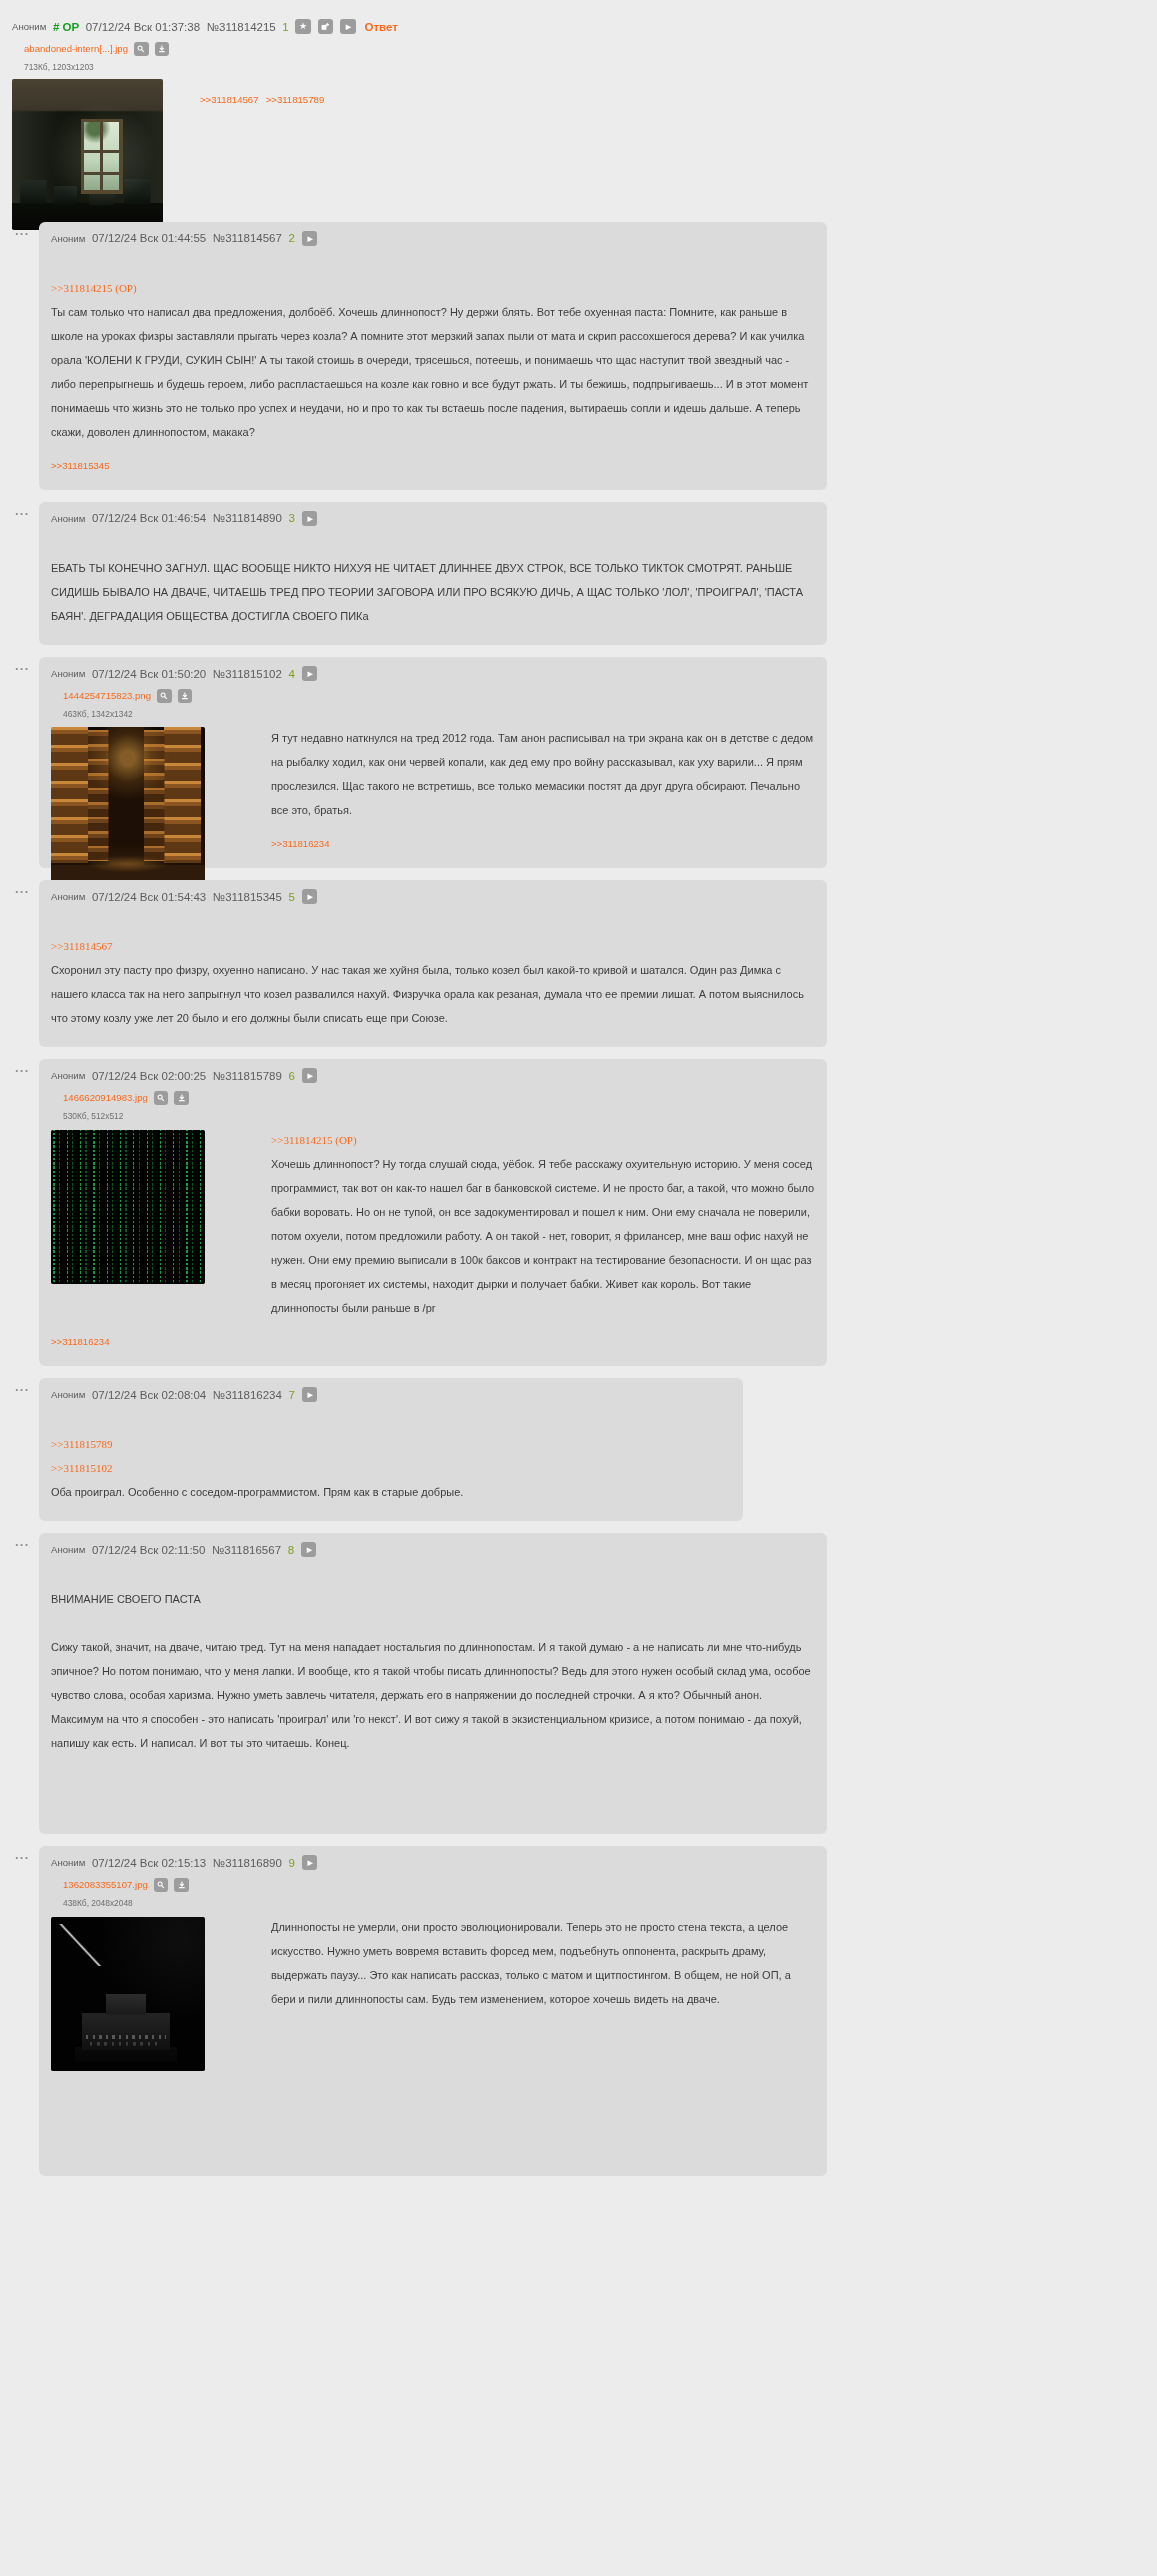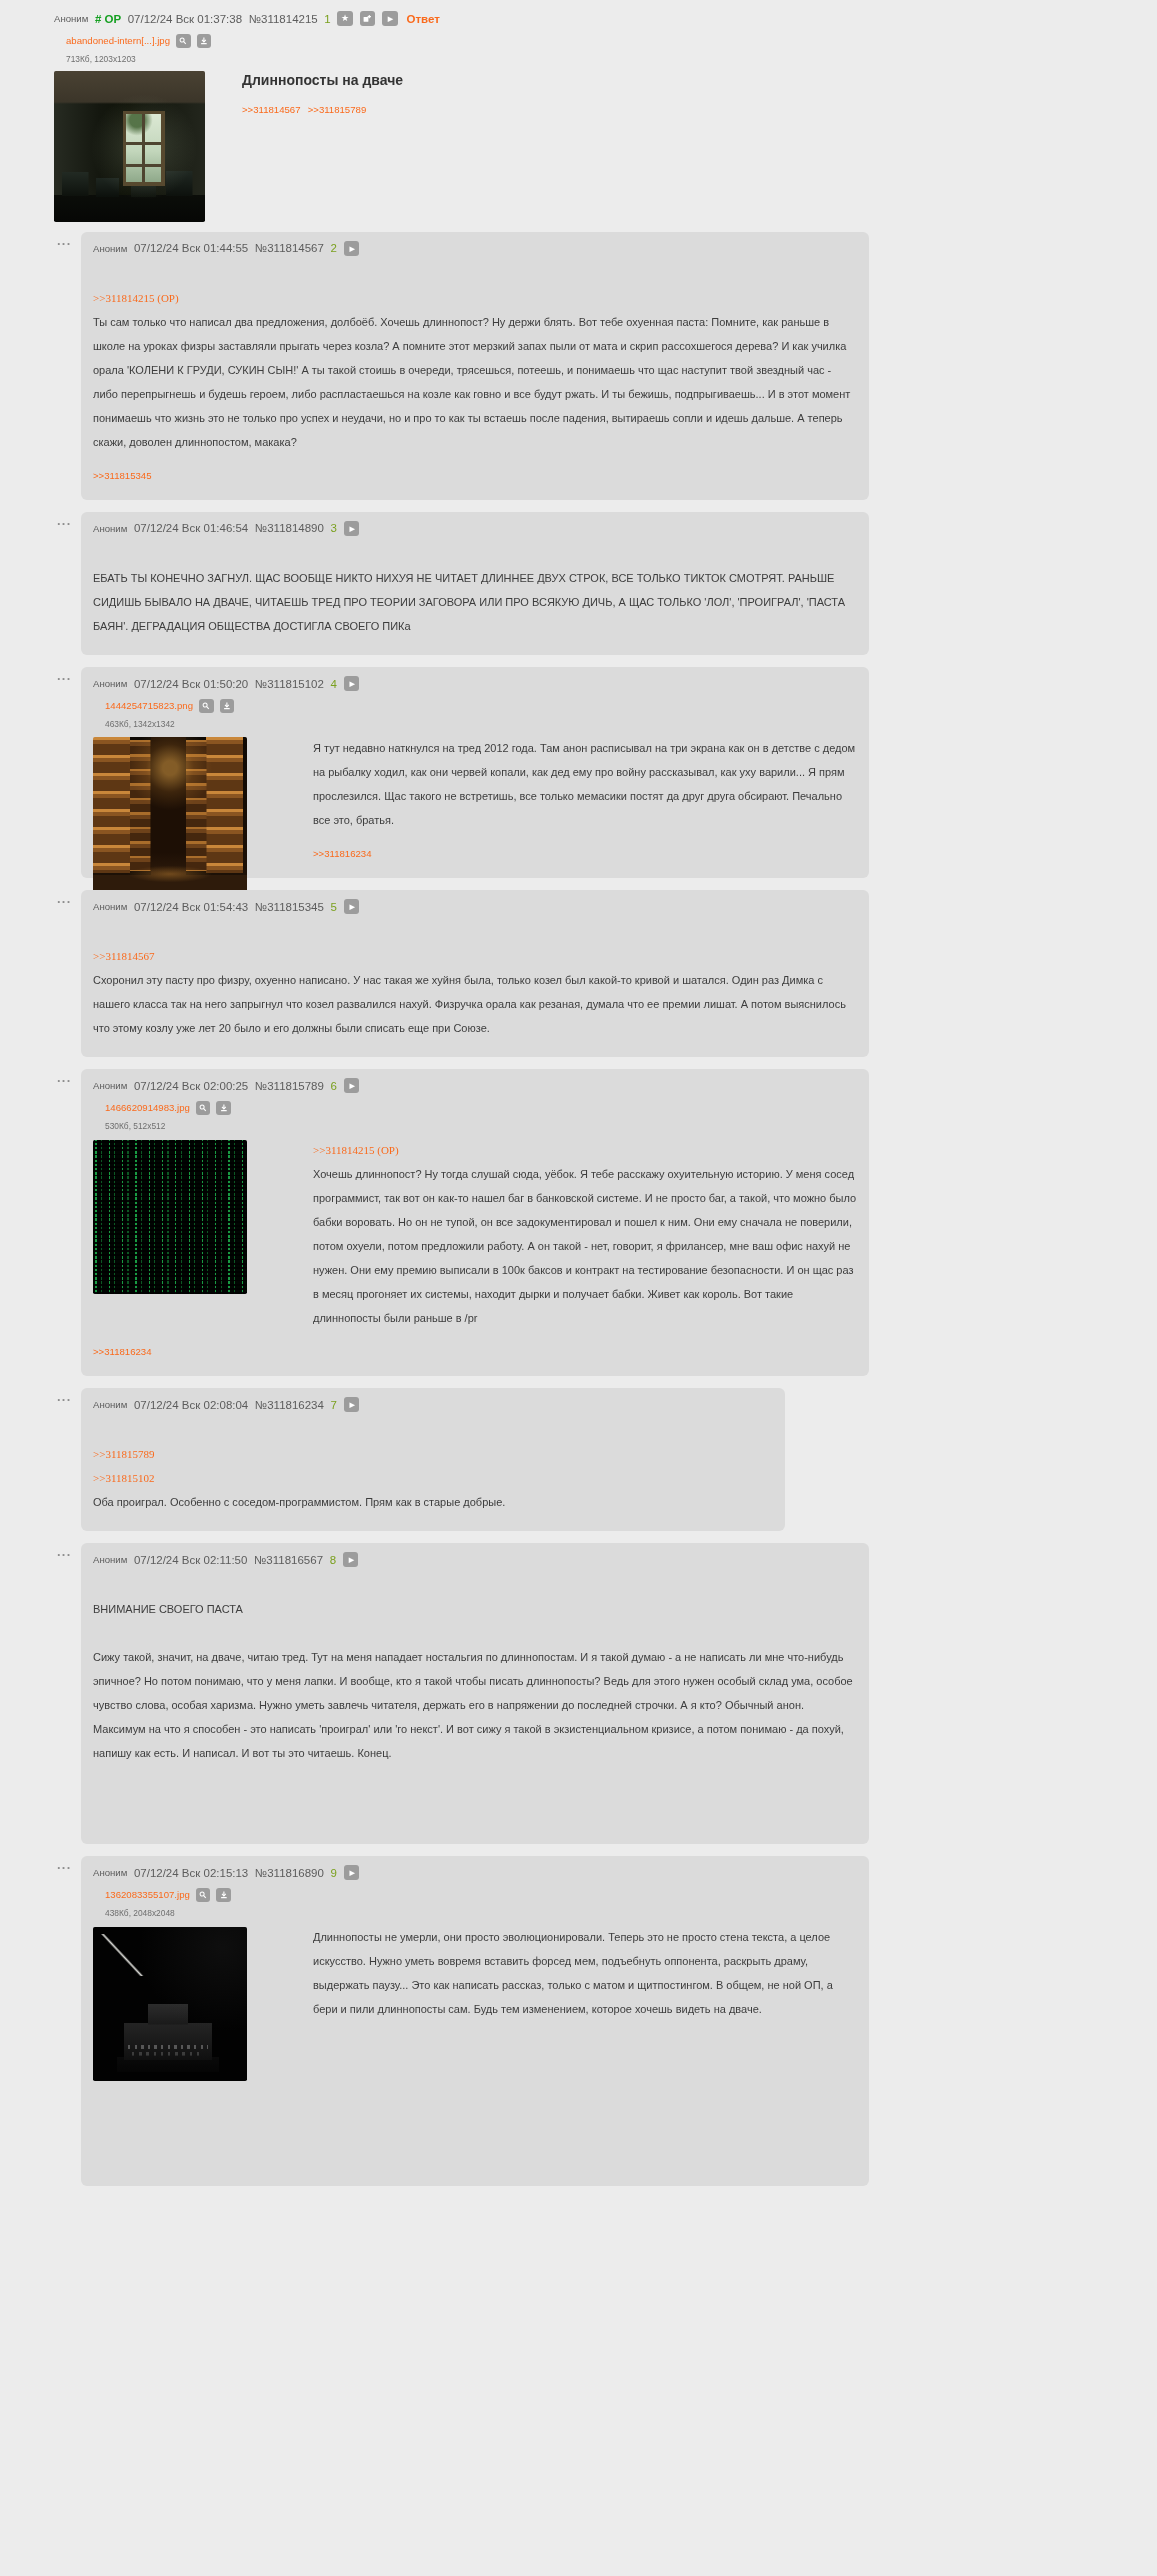--- a/index.html
+++ b/index.html
@@ -5,21 +5,21 @@
   :root{
     --page:#ececec; --card:#dbdbdb; --orange:#fa6a1c; --green:#16a022;
     --ordgreen:#7aa01e; --btngray:#9c9c9c; --bodytext:#3d3d3d; --hdrtext:#5c5c5c;
   }
   *{box-sizing:border-box;}
   html,body{margin:0;padding:0;}
   body{
     width:1157px;min-height:2576px;background:var(--page);
     font-family:"Liberation Sans","DejaVu Sans",sans-serif;color:var(--bodytext);
   }
-  #thread{padding-top:6px;margin-left:42px;}
+  #thread{padding-top:14px;}
   .post--op{margin:4.8px 12px 115px 12px;}
   .post--reply{
     position:relative;margin:0 0 12px 39px;width:788px;
     background:var(--card);border-radius:6px;padding:8.4px 12px 17px 12px;
   }
   .post--narrow{width:704px;}
   #thread .post:nth-child(8){min-height:301px;}
   #thread .post:nth-child(9){min-height:330px;}
   .dots{
     position:absolute;left:-24px;top:4.8px;color:#8d8d8d;font-size:12.7px;
@@ -182,21 +182,20 @@
               <path d="M7 1v7" stroke="#fff" stroke-width="2" fill="none"></path>
               <path d="M3.6 5.2 7 8.8l3.4-3.6" fill="none" stroke="#fff" stroke-width="2"></path>
               <rect x="2" y="10.8" width="10" height="2.2" fill="#fff"></rect>
             </svg>
           </span>
         </span>
       </div>
       <div class="file-meta">713Кб, 1203x1203</div>
       <div class="thumb art-op-lab"></div>
       <div class="post-body post-body--op">
-        <div class="post-title">Длиннопосты на дваче</div>
         <div class="op-backlinks"><a class="backlink">&gt;&gt;311814567</a><a class="backlink">&gt;&gt;311815789</a></div>
       </div>
     </div>
     <div class="post post--reply">
       <span class="dots">···</span>
       <div class="post-header">
         <span class="p-name">Аноним</span>
         <span class="p-date">07/12/24 Вск 01:44:55</span>
         <a class="p-num">№311814567</a>
         <a class="p-ord">2</a>

